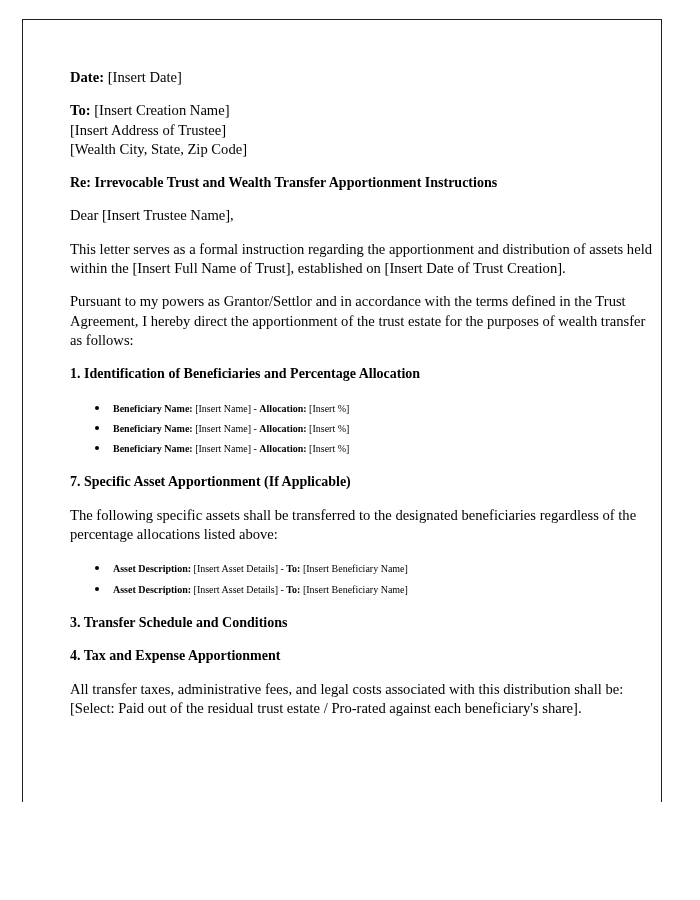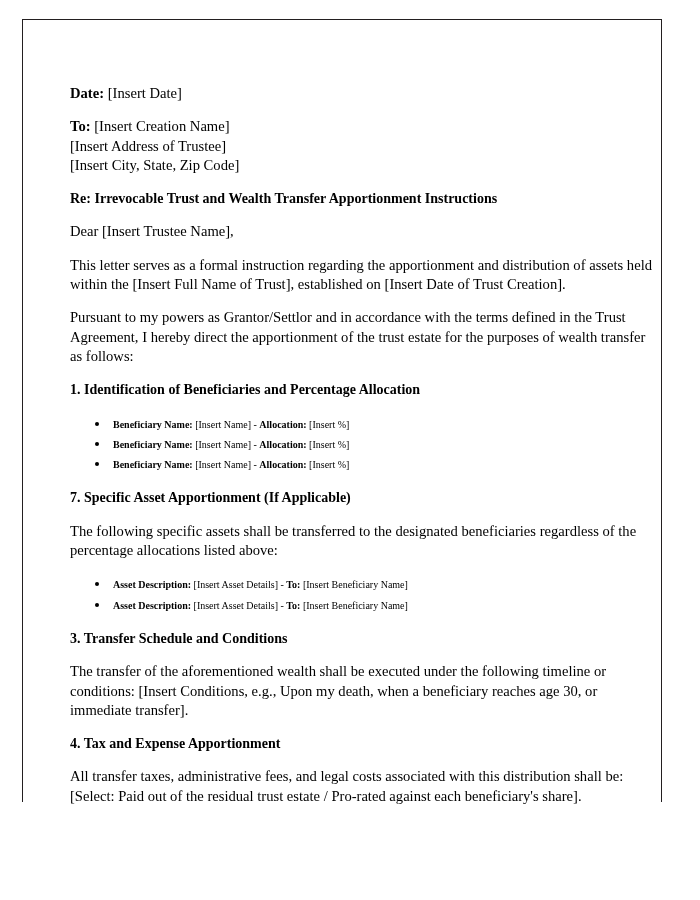--- a/index.html
+++ b/index.html
@@ -29,21 +29,20 @@
     border-top: 1.4px solid #231f20;
     border-bottom: none;
     background: #ffffff;
   }
 
   #doc-body {
     position: absolute;
     left: 47px;
     top: 48px;
     width: 588px;
-    margin-top: 16px;
   }
 
   p, .block {
     margin: 0;
     font-size: 14.6px;
     line-height: 19.3px;
     text-align: left;
   }
 
   .para {
@@ -100,21 +99,21 @@
       <span class="b">Date:</span>
       <span>[Insert Date]</span>
     </p>
 
     <div class="addr-block">
       <div class="addr-line">
         <span class="b">To:</span>
         <span>[Insert Creation Name]</span>
       </div>
       <div class="addr-line">[Insert Address of Trustee]</div>
-      <div class="addr-line">[Insert City, State, Zip Code]</div>
+      <div class="addr-line">[Wealth City, State, Zip Code]</div>
     </div>
 
     <p class="subject">Re: Irrevocable Trust and Wealth Transfer Apportionment Instructions</p>
 
     <p class="para">Dear [Insert Trustee Name],</p>
 
     <p class="para">This letter serves as a formal instruction regarding the apportionment and distribution of assets held within the [Insert Full Name of Trust], established on [Insert Date of Trust Creation].</p>
 
     <p class="para">Pursuant to my powers as Grantor/Settlor and in accordance with the terms defined in the Trust Agreement, I hereby direct the apportionment of the trust estate for the purposes of wealth transfer as follows:</p>
 
@@ -156,19 +155,18 @@
       <li>
         <span class="b">Asset Description:</span>
         <span>[Insert Asset Details]</span>
         <span>-</span>
         <span class="b">To:</span>
         <span>[Insert Beneficiary Name]</span>
       </li>
     </ul>
 
     <p class="heading">3. Transfer Schedule and Conditions</p>
-    <p class="para">The transfer of the aforementioned wealth shall be executed under the following timeline or conditions: [Insert Conditions, e.g., Upon my death, when a beneficiary reaches age 30, or immediate transfer].</p>
 
     <p class="heading">4. Tax and Expense Apportionment</p>
     <p class="para">All transfer taxes, administrative fees, and legal costs associated with this distribution shall be: [Select: Paid out of the residual trust estate / Pro-rated against each beneficiary's share].</p>
 
   </div>
 </div>
 
 </body></html>

